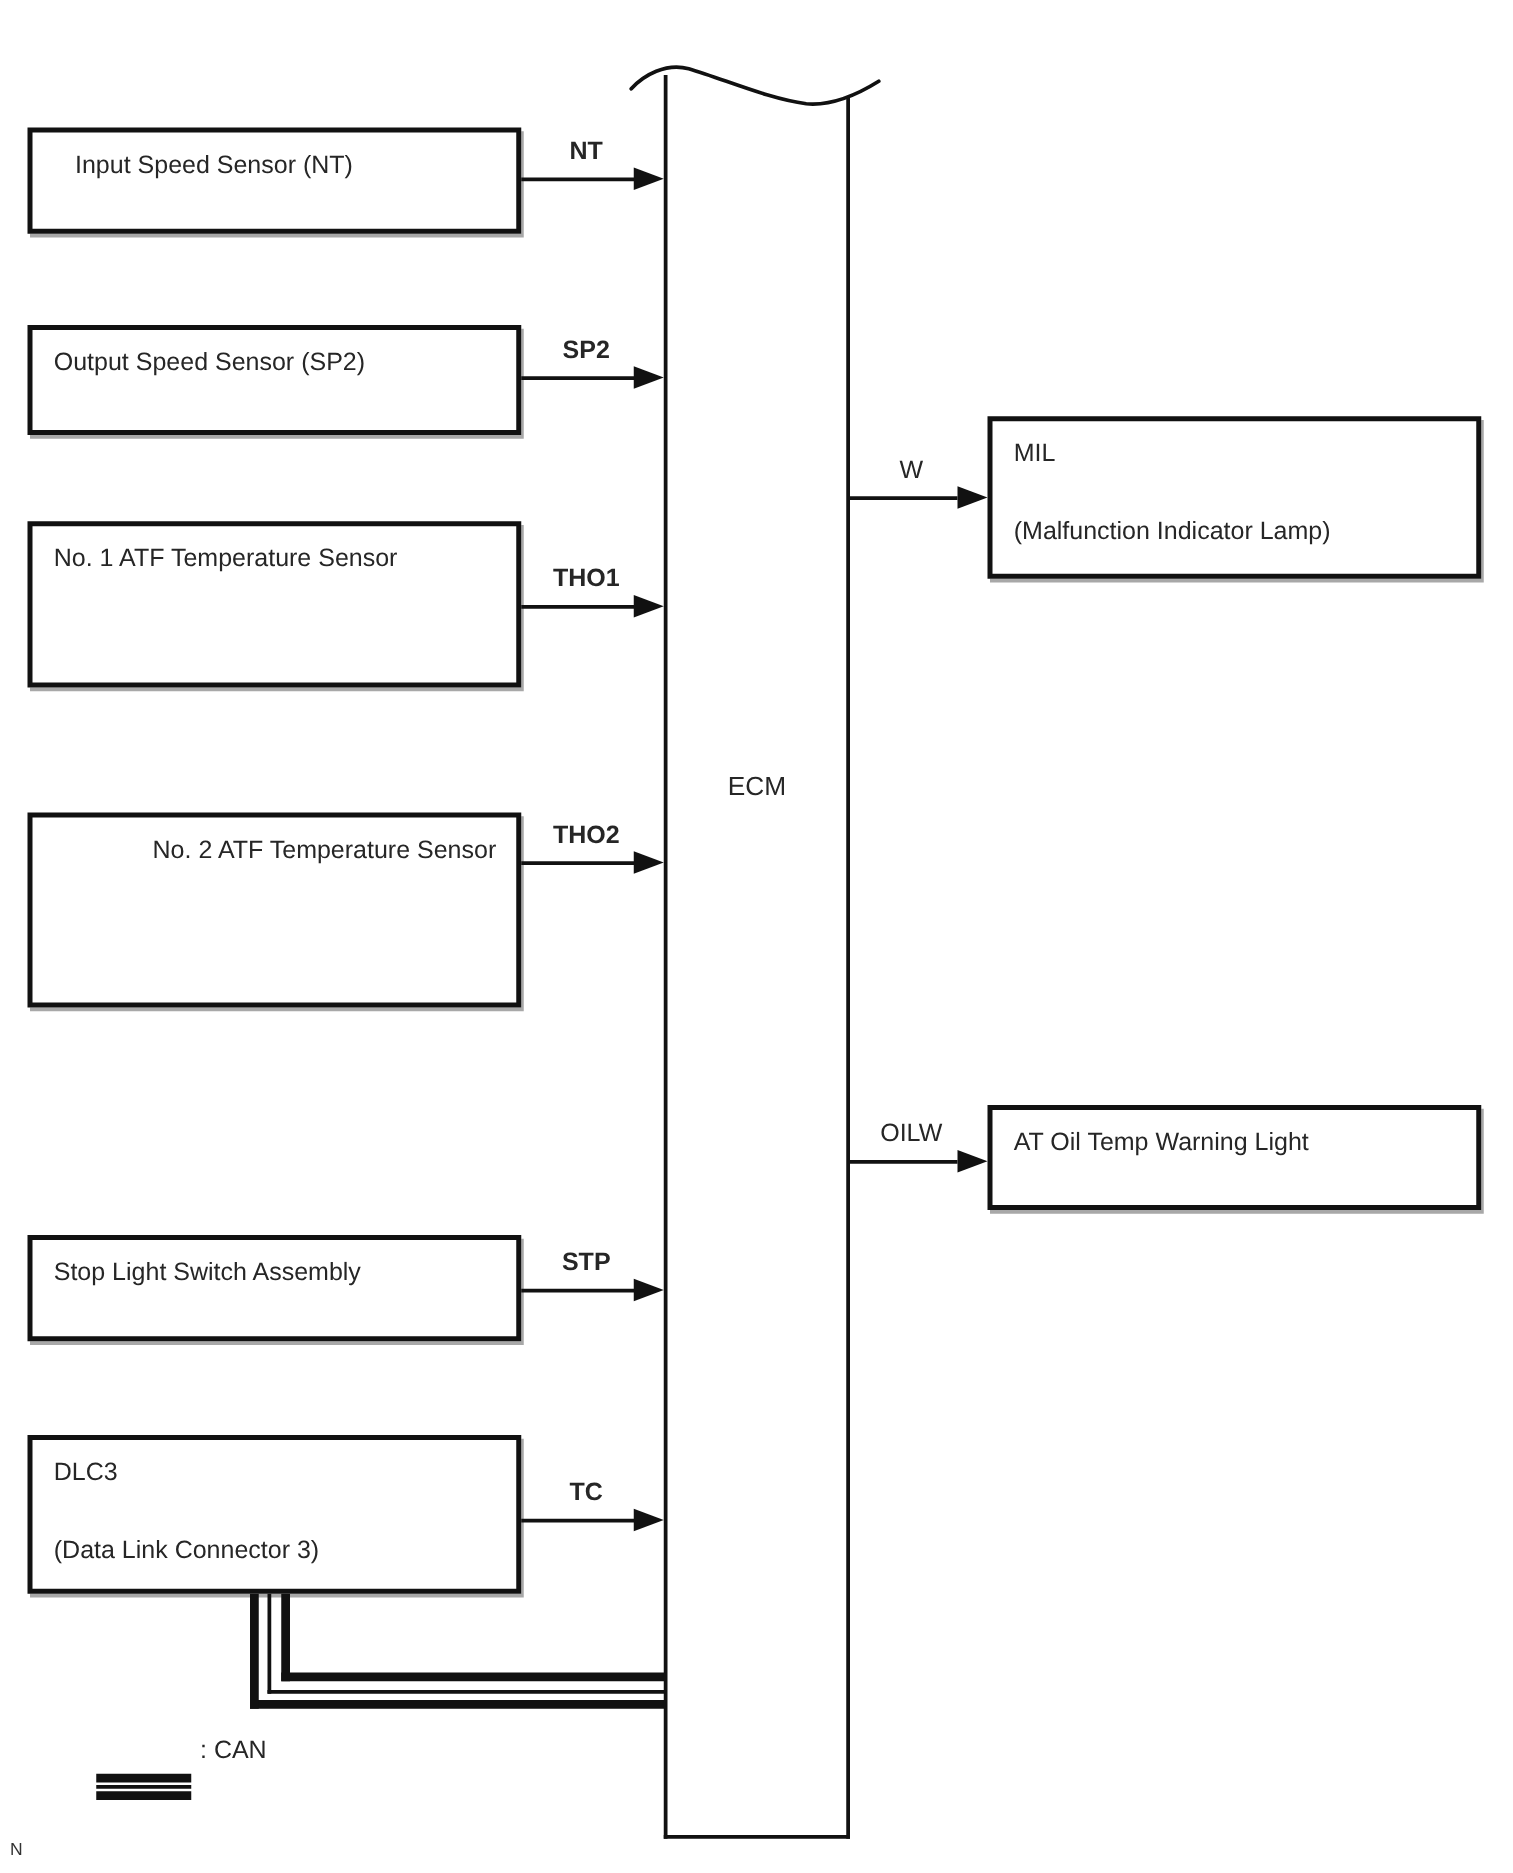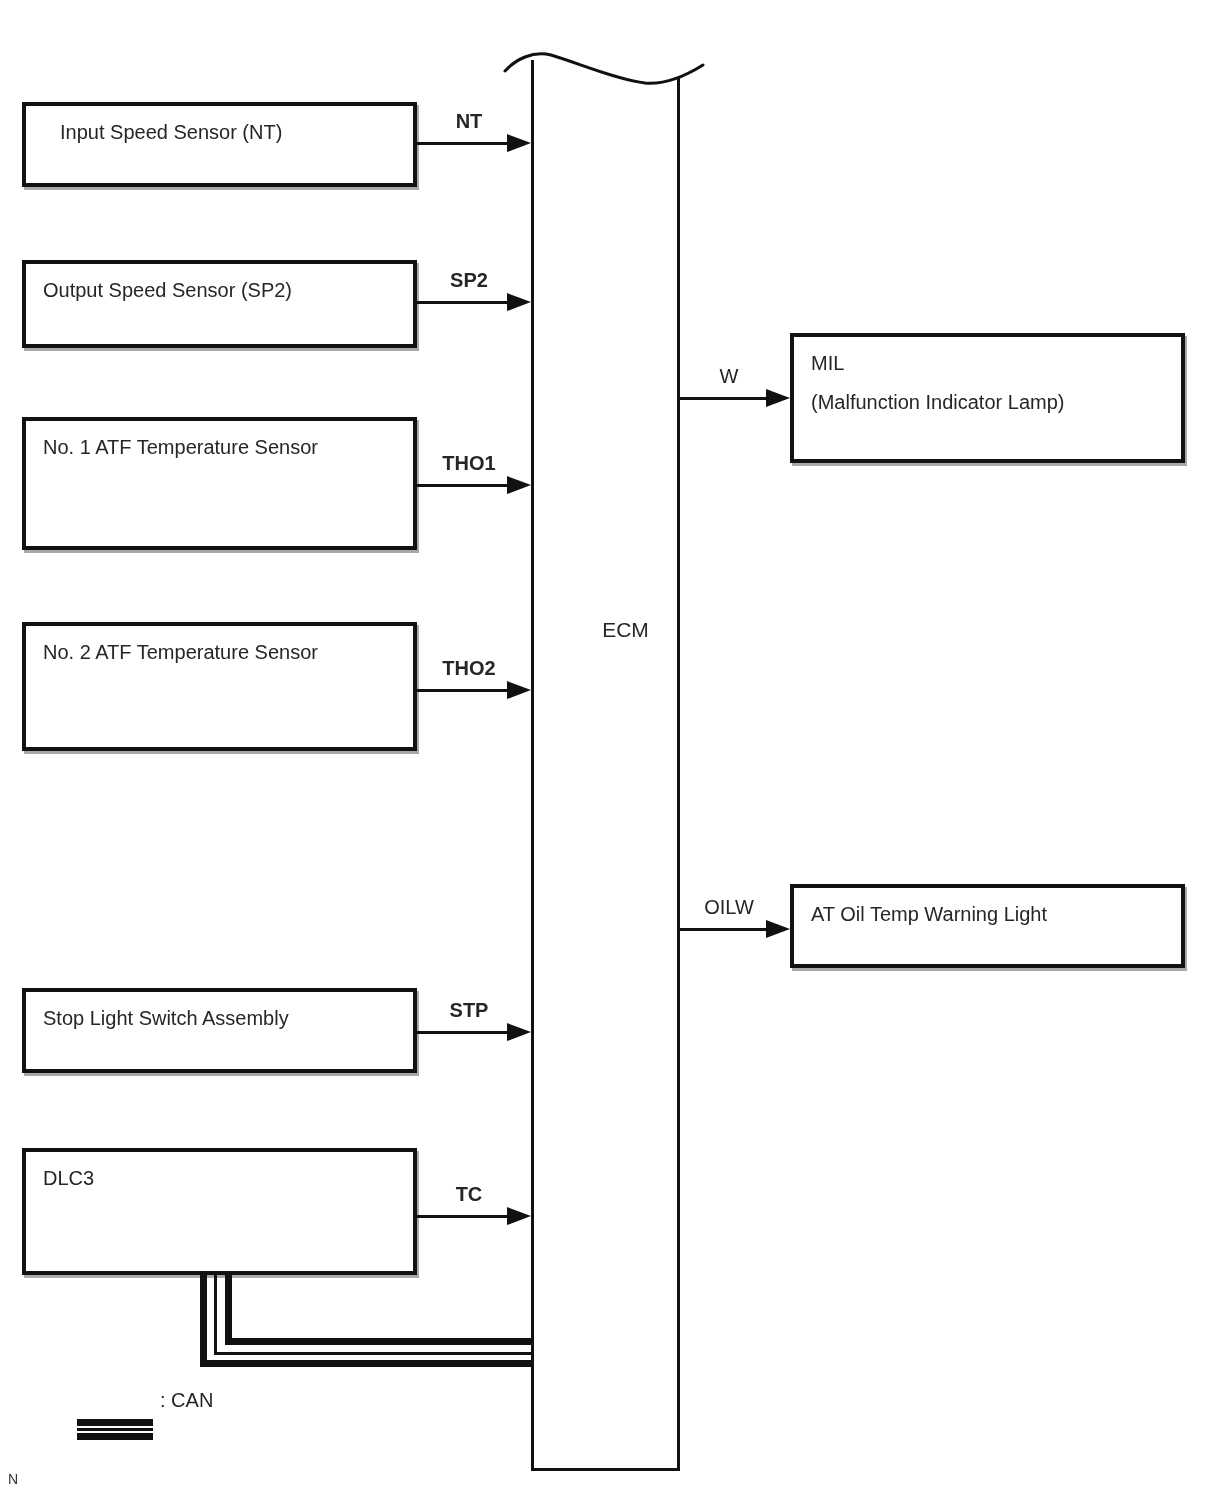--- a/index.html
+++ b/index.html
@@ -7,42 +7,42 @@
     position:relative;width:1210px;height:1498px;background:#ffffff;
     font-family:"Liberation Sans","DejaVu Sans",sans-serif;
     color:#262626;overflow:hidden;
   }
   
   .block{
     position:absolute;box-sizing:border-box;background:#ffffff;
     border:4px solid #111;box-shadow:2px 3px 0 #a8a8a8;
     padding:14px 16px 0 17px;font-size:20px;line-height:24px;
   }
-  .block .line2{margin-top:15px;}
+  .block .line2{margin-top:38px;}
   
   .lbox{left:22px;width:395px;}
   .b1{top:102px;height:85px;padding-left:34px;}
   .b2{top:260px;height:88px;}
   .b3{top:417px;height:133px;}
-  .b4{top:622px;height:129px;}
+  .b4{top:650px;height:156px;text-align:right;}
   .b5{top:988px;height:85px;}
   .b6{top:1148px;height:127px;}
   
   .rbox{left:790px;width:395px;}
   .r1{top:333px;height:130px;}
   .r2{top:884px;height:84px;}
   
   .vline,.hline{position:absolute;background:#111;}
   .ecm-left{left:531px;top:60px;width:3px;height:1411px;}
   .ecm-right{left:677px;top:78px;width:3px;height:1393px;}
   .ecm-bottom{left:531px;top:1468px;width:149px;height:3px;}
   .ecm-wave{position:absolute;left:495px;top:44px;width:220px;height:60px;}
   .ecm-label{
     position:absolute;left:531px;top:618px;width:149px;text-align:center;
-    font-size:21px;color:#262626;margin-left:20px;
+    font-size:21px;color:#262626;
   }
   
   .arrow-line{position:absolute;height:3px;background:#111;}
   .ahead{
     position:absolute;width:0;height:0;
     border-top:9px solid transparent;border-bottom:9px solid transparent;
     border-left:24px solid #111;
   }
   .sig{
     position:absolute;font-size:20px;text-align:center;color:#262626;
@@ -100,20 +100,21 @@
     <div>No. 1 ATF Temperature Sensor</div>
   </div>
   <div class="block lbox b4">
     <div>No. 2 ATF Temperature Sensor</div>
   </div>
   <div class="block lbox b5">
     <div>Stop Light Switch Assembly</div>
   </div>
   <div class="block lbox b6">
     <div>DLC3</div>
+    <div class="line2">(Data Link Connector 3)</div>
   </div>
 
   <div class="arrow-line al a1"></div>
     <div class="ahead h1"></div>
   <div class="arrow-line al a2"></div>
     <div class="ahead h2"></div>
   <div class="arrow-line al a3"></div>
     <div class="ahead h3"></div>
   <div class="arrow-line al a4"></div>
     <div class="ahead h4"></div>

